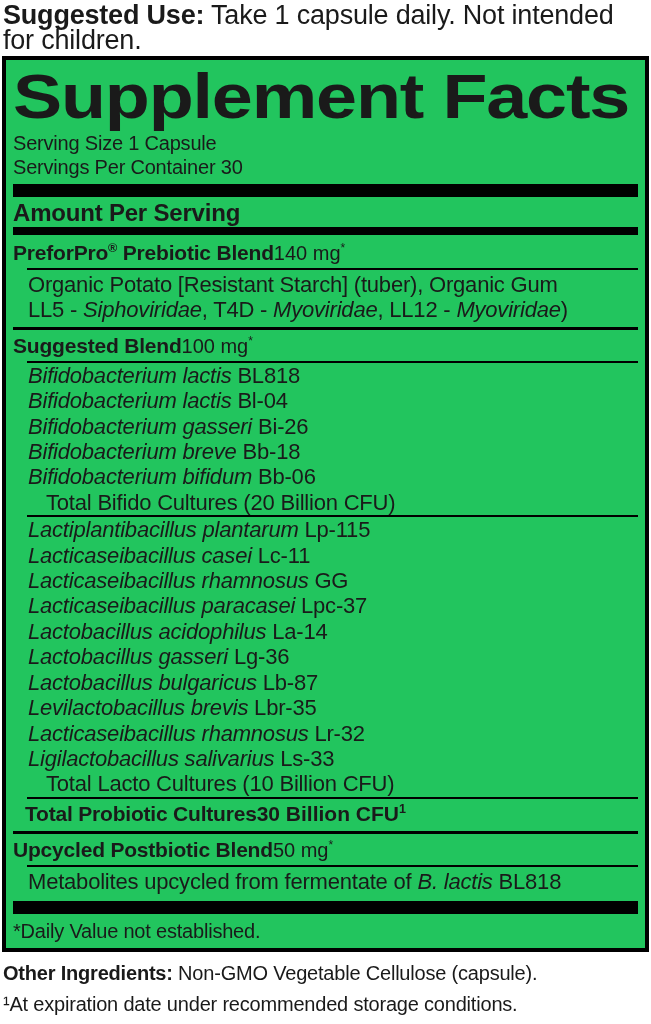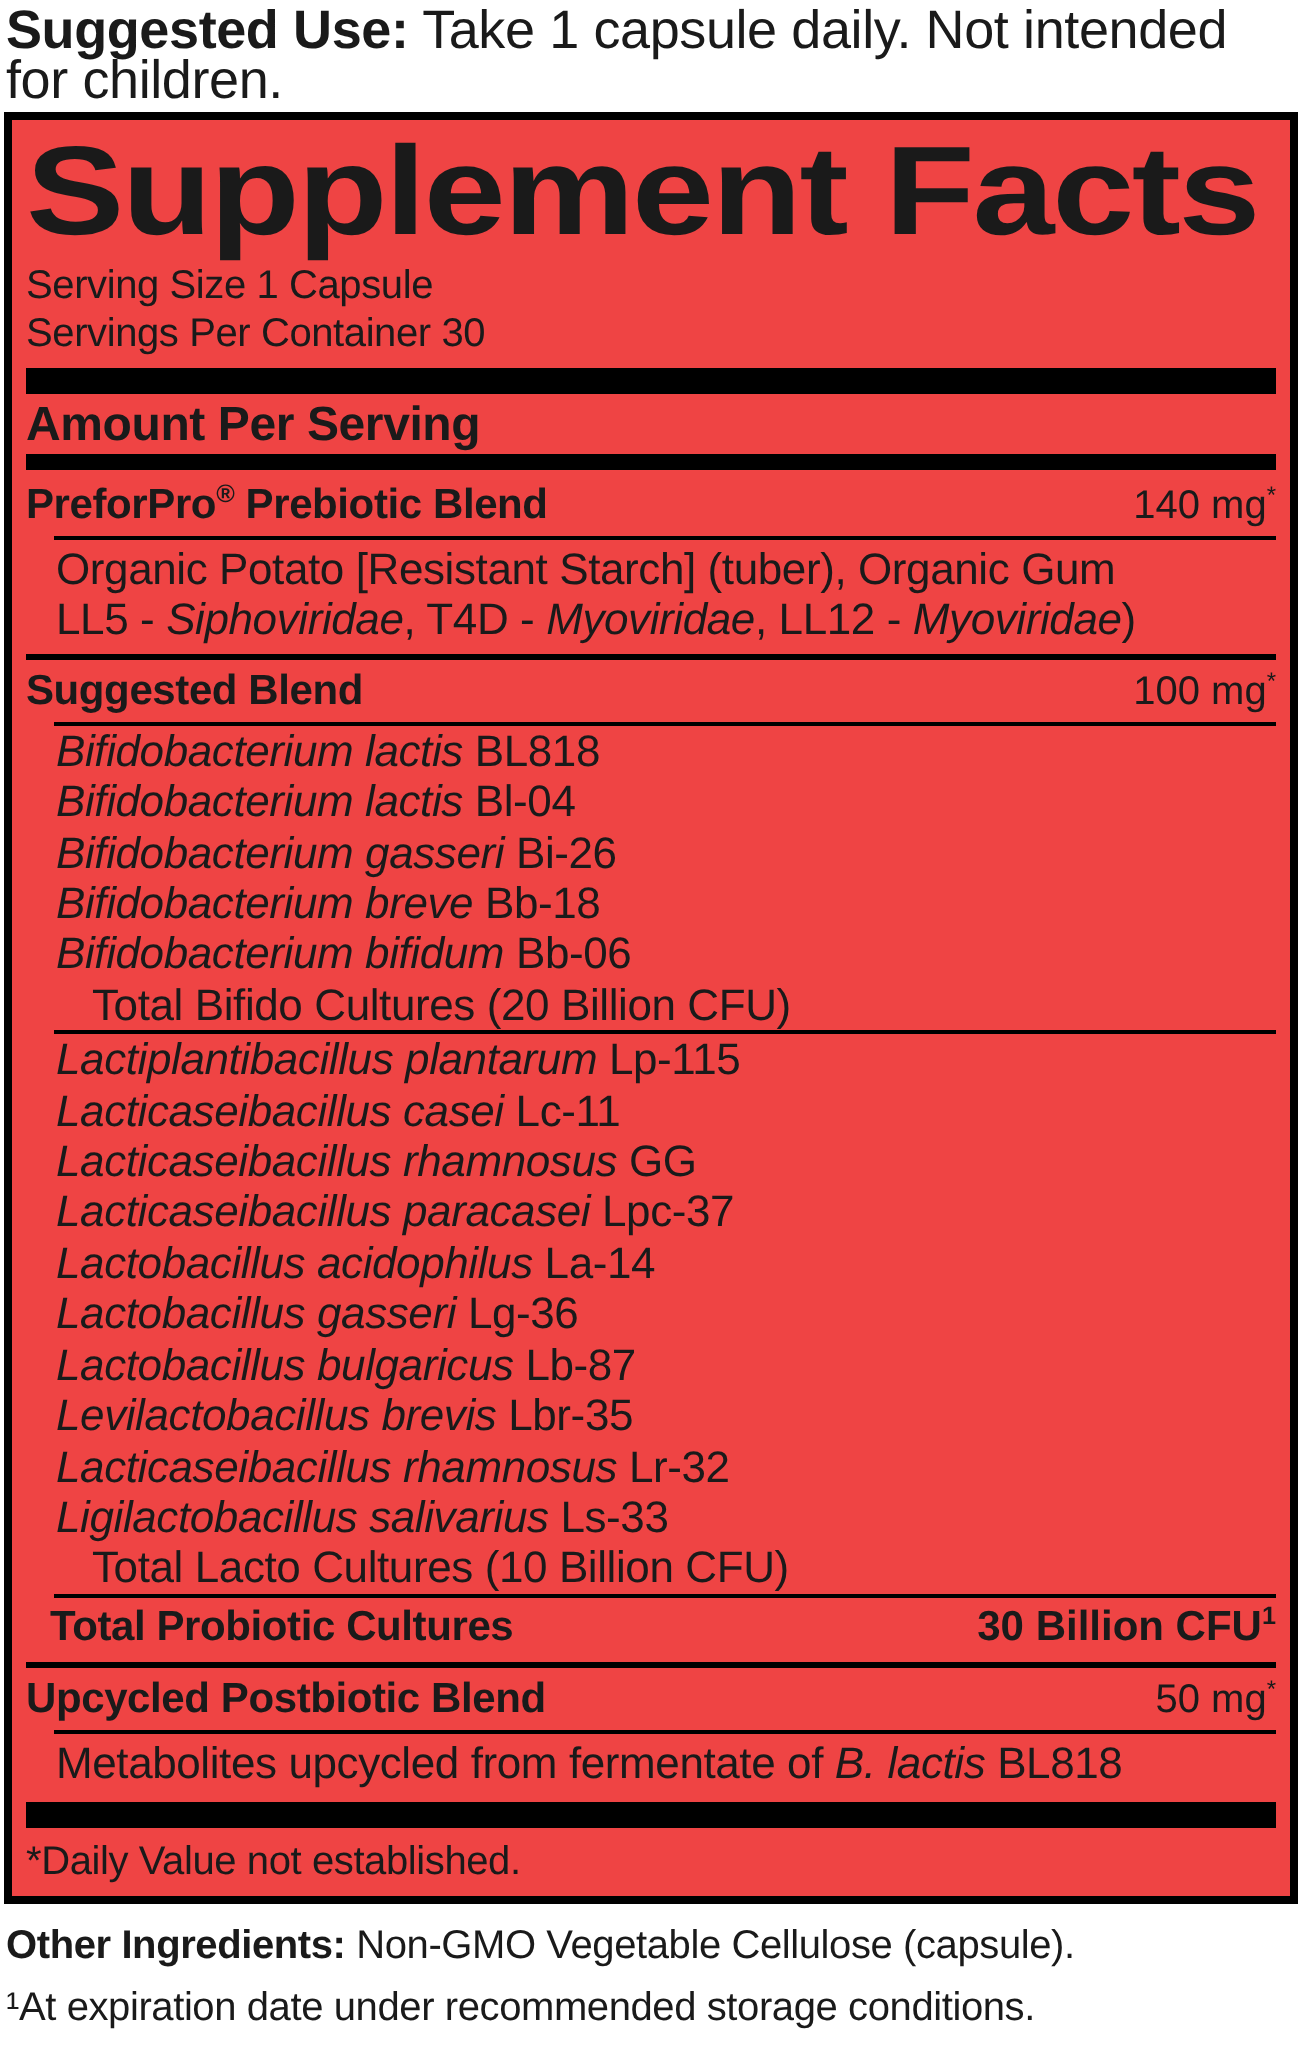--- a/index.html
+++ b/index.html
@@ -7,38 +7,38 @@
     width: 651px; height: 1024px; overflow: hidden;
     background: #ffffff; color: #1a1a1a;
     font-family: "Liberation Sans", "DejaVu Sans", sans-serif;
   }
   .b { font-weight: 700; }
   sup { font-size: 60%; line-height: 0; }
   i { font-style: italic; }
 
   .suggested { font-size: 27px; line-height: 25px; padding: 3px 3px 0 3px; letter-spacing: -0.2px; }
 
-  .box { margin: 3px 2px 0 2px; border: 4px solid #000; padding: 0 7px; background: #ef4444; }
+  .box { margin: 3px 2px 0 2px; border: 4px solid #000; padding: 0 7px; background: #22c55e; }
 
   .title {
     font-size: 63px; font-weight: 700; line-height: 60px;
     letter-spacing: -1px; white-space: nowrap;
     margin: 6px 0 5px 0;
     transform: scaleX(1.17); transform-origin: 0 50%;
   }
   .serving { font-size: 20px; line-height: 24px; letter-spacing: -0.2px; }
 
   .bar { background: #000; }
   .bar-thick { height: 13px; margin: 5px 0 4px 0; }
   .bar-thin  { height: 8px;  margin: 3px 0 2px 0; }
   .bar-mid   { height: 13px; margin: 5px 0 3px 0; }
 
   .aps { font-size: 24px; font-weight: 700; line-height: 23px; letter-spacing: -0.2px; }
 
-  .row { display: flex; justify-content: space-between; align-items: baseline; }
+  .row { display: flex; align-items: baseline; }
   .row.head { padding: 3px 0 2px 0; }
   .row .name { font-weight: 700; font-size: 21px; line-height: 25px; letter-spacing: -0.2px; white-space: nowrap; }
   .row .amt  { font-size: 20px; line-height: 25px; white-space: nowrap; }
 
   .hairline { border-top: 2px solid #000; margin-left: 14px; }
   .rule { border-top: 3px solid #000; margin-top: 2px; }
 
   .txt { font-size: 22px; letter-spacing: -0.2px; }
   .txt-line { line-height: 25.4px; white-space: nowrap; }
   .desc { padding: 2px 0 2px 0; }

